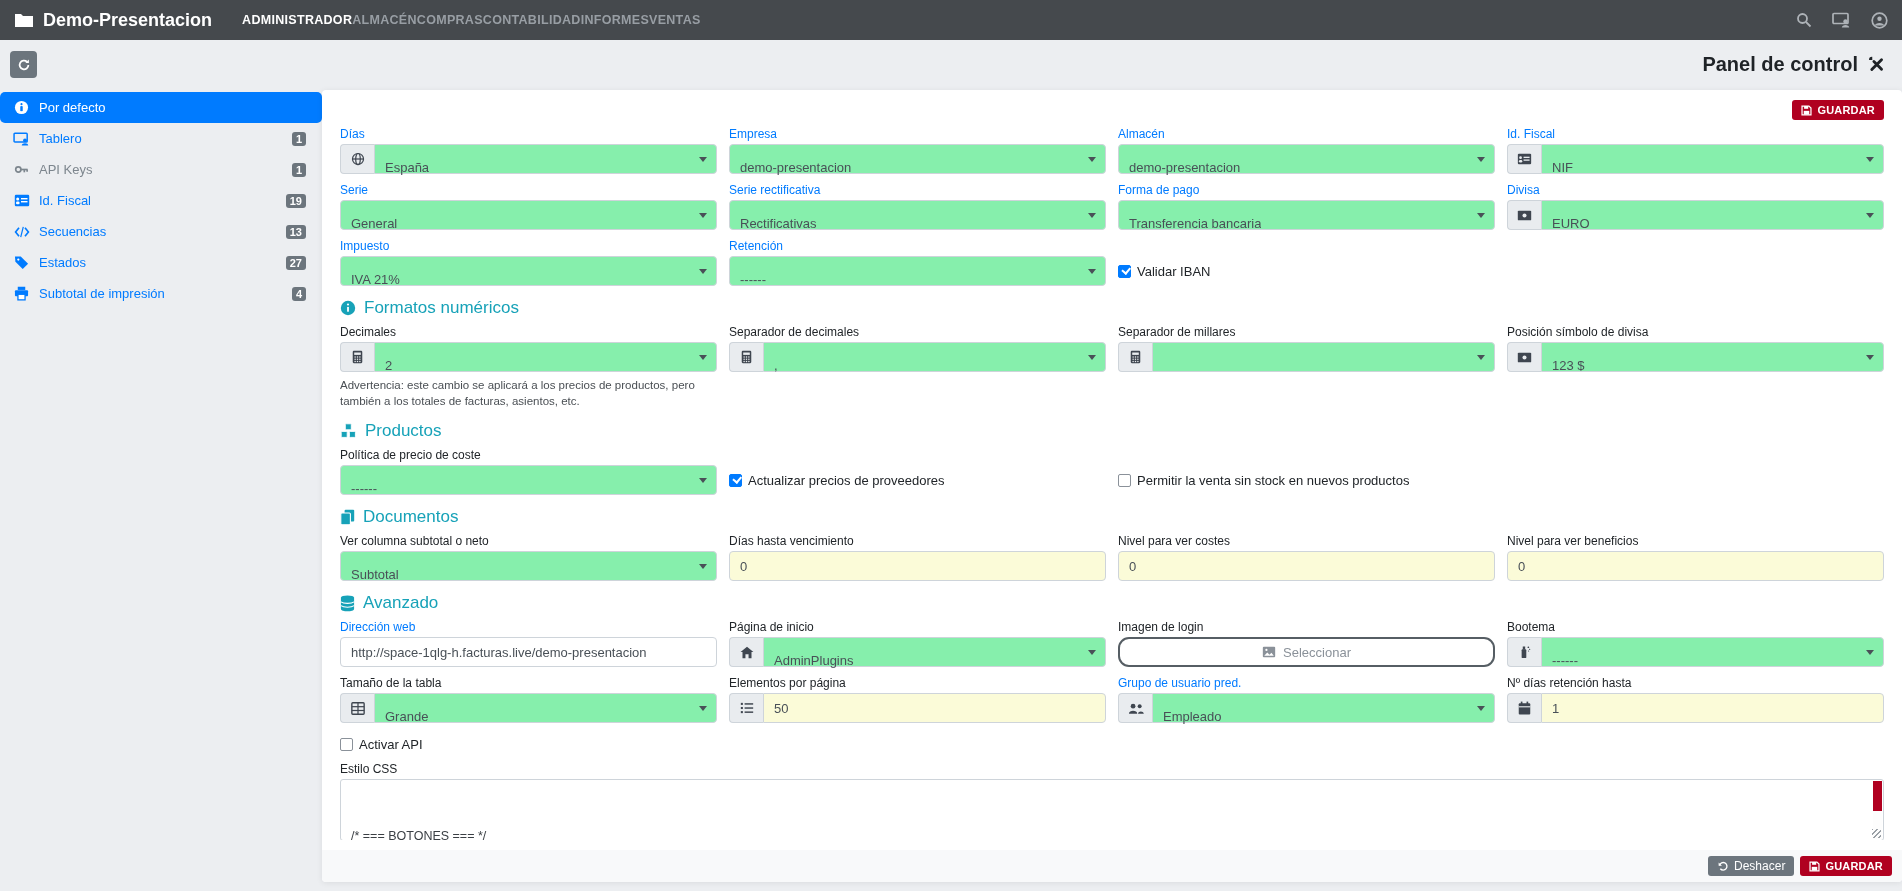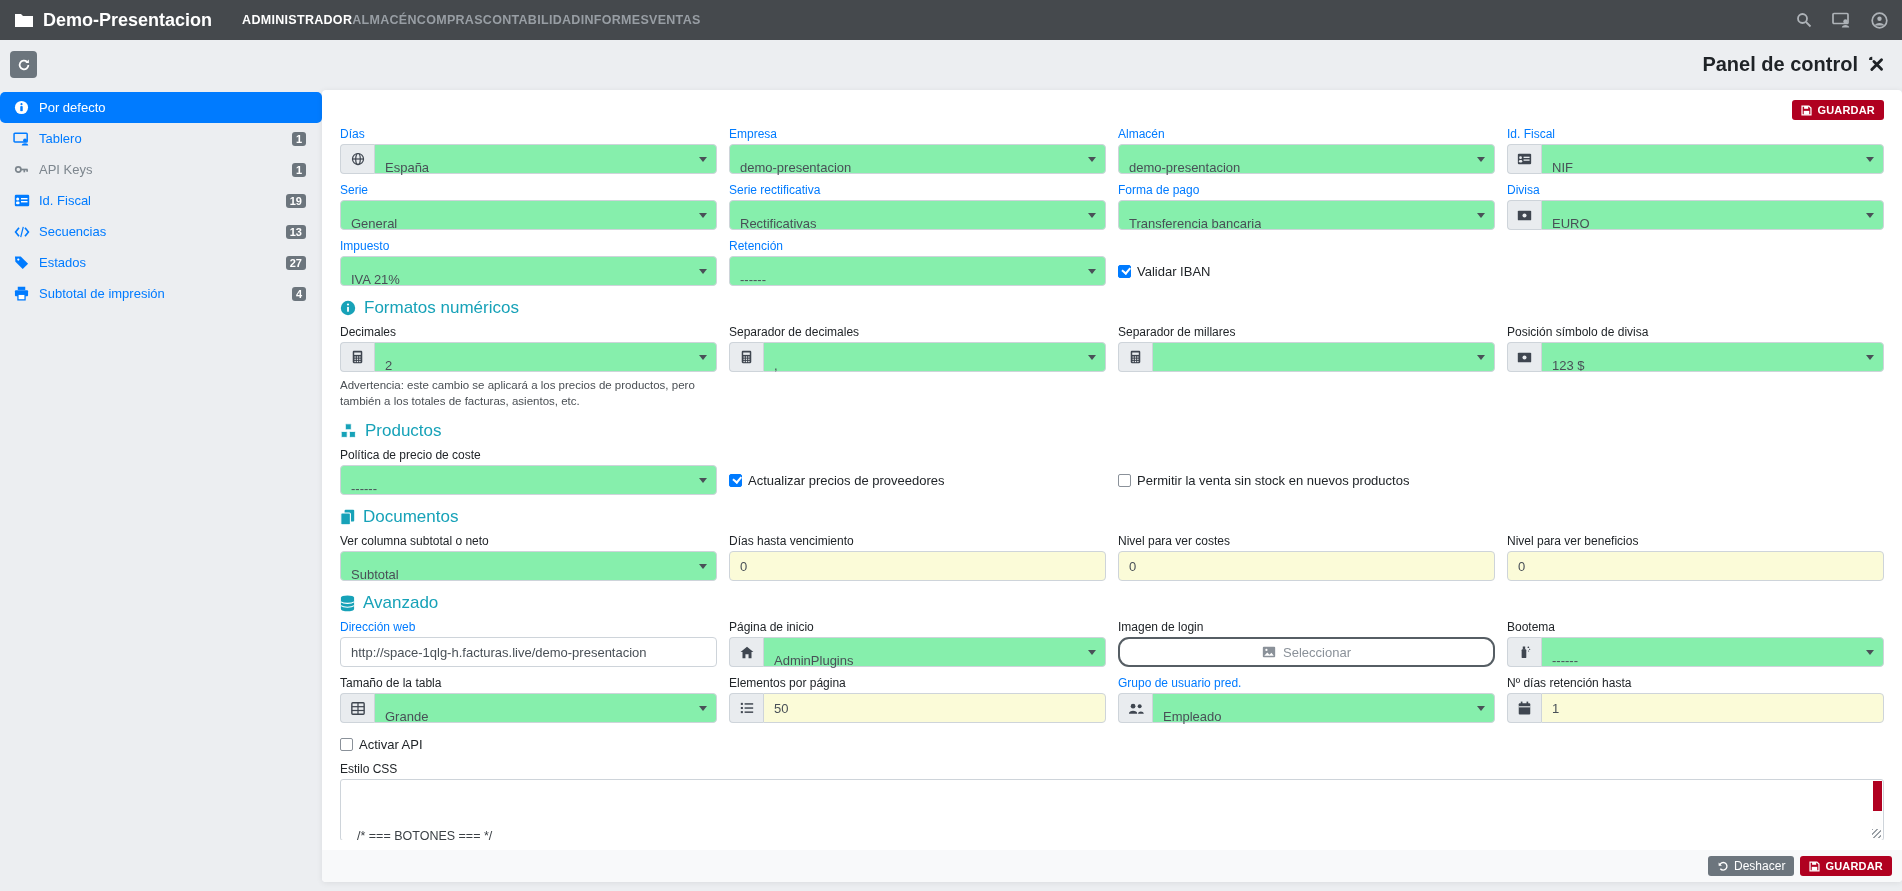--- a/index.html
+++ b/index.html
@@ -73,21 +73,21 @@
     border-left:2px solid #fff; border-bottom:2px solid #fff; transform:rotate(-50deg); }
 
   .section-head { display:flex; align-items:center; gap:8px; color:#17a2b8; font-size:17px; margin:12px 0 8px; }
   .warning-text { font-size:11.5px; color:#4a4f54; margin-top:5px; line-height:1.4; }
 
   .file-btn { height:30px; flex:1; border:2px solid #565e64; border-radius:11px; background:#fff;
     display:flex; align-items:center; justify-content:center; gap:7px; color:#8a9199; font-size:13px; cursor:pointer; }
 
   .code-wrap { margin-bottom:0; }
   .code-box { position:relative; border:1px solid #ced4da; border-radius:3px; height:62px;
-    padding:6px 18px 6px 16px; font-size:12.5px; color:#3a3f44; line-height:20px; white-space:pre; overflow:hidden; }
+    padding:6px 18px 6px 10px; font-size:12.5px; color:#3a3f44; line-height:20px; white-space:pre; overflow:hidden; }
   .code-scrollbar { position:absolute; right:1px; top:1px; bottom:1px; width:9px; background:#fdfdfd; }
   .code-thumb { position:absolute; right:0; top:0; width:9px; height:30px; background:#b00020; cursor:pointer; }
   .code-resize { position:absolute; right:2px; bottom:2px; width:9px; height:9px; cursor:nwse-resize;
     background:repeating-linear-gradient(135deg,#9aa0a6 0 1px,transparent 1px 3.5px); }
 
   .card-footer { flex:none; background:#f8f9fa; padding:6px 10px; display:flex; justify-content:flex-end;
     gap:6px; border-radius:0 0 4px 4px; margin-top:10px; }
 </style>
 </head>
 <body>

